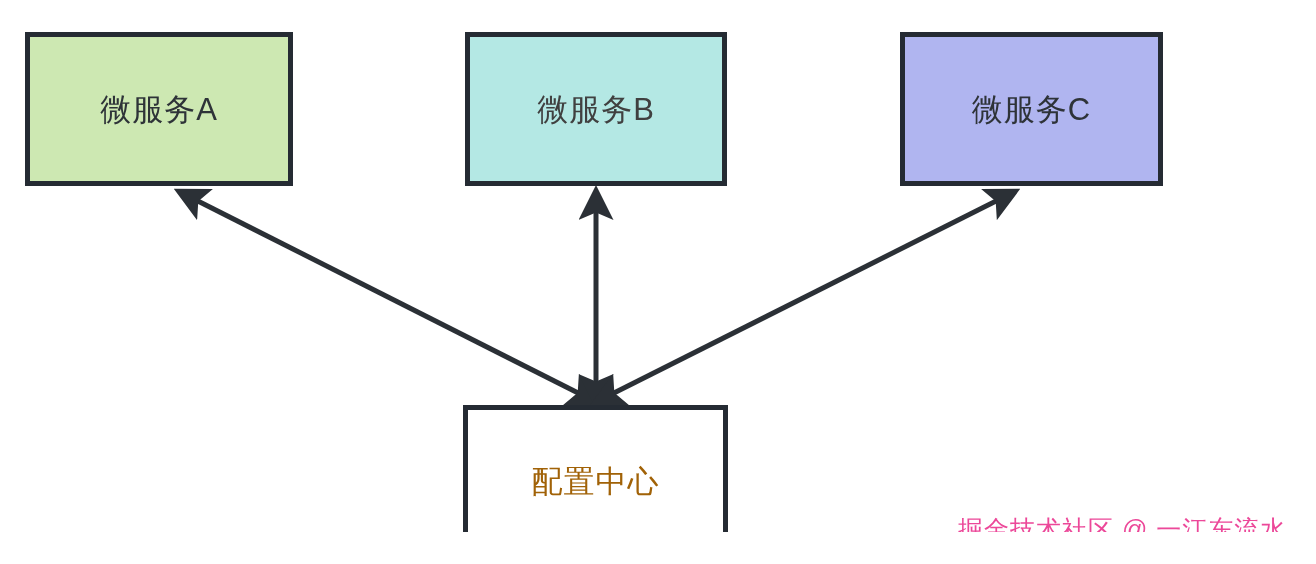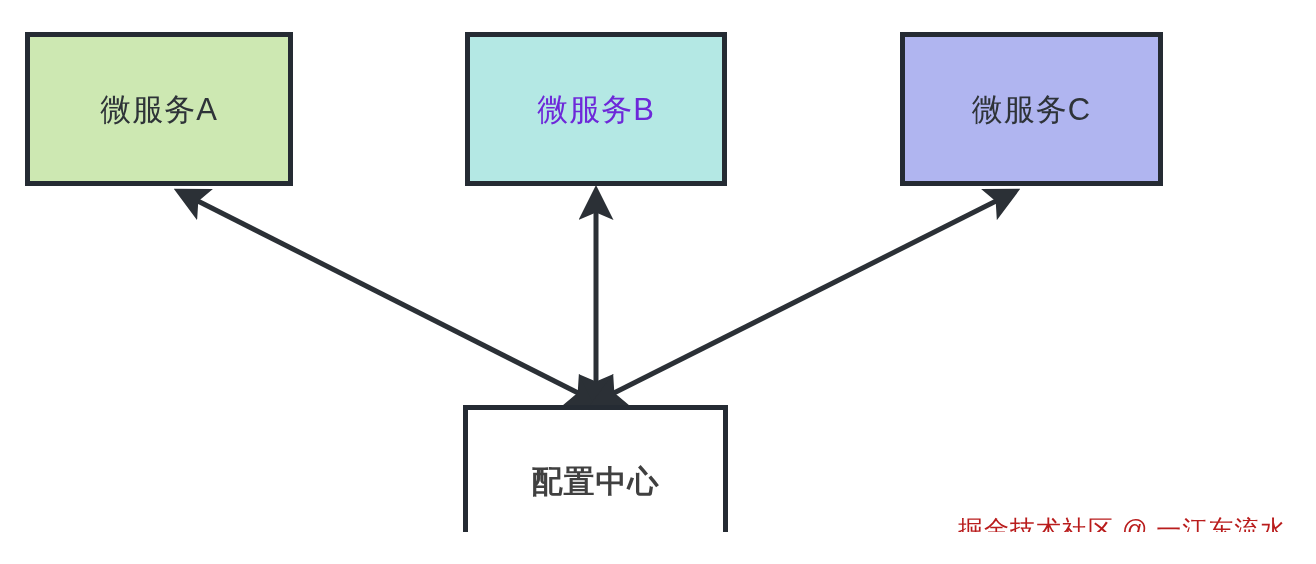--- a/index.html
+++ b/index.html
@@ -84,26 +84,26 @@
     <line x1="596" y1="402" x2="596" y2="192" stroke="#2b3036" stroke-width="5" marker-start="url(#head-start)" marker-end="url(#head-up)"></line>
 
     <line x1="596" y1="402" x2="1014" y2="192" stroke="#2b3036" stroke-width="5" marker-start="url(#head-start)" marker-end="url(#head-up)"></line>
   </svg>
 
   <div class="node" id="node-a" style="background: rgb(205, 232, 178); border-color: rgb(37, 43, 51); left: 25px; top: 32px; width: 268px; height: 154px;">
     <span class="node-label" style="color: rgb(46, 51, 56);">微服务A</span>
   </div>
 
   <div class="node" id="node-b" style="background: rgb(180, 232, 228); border-color: rgb(37, 43, 51); left: 465px; top: 32px; width: 262px; height: 154px;">
-    <span class="node-label" style="color: #6d28d9;">微服务B</span>
+    <span class="node-label" style="color: #404040;">微服务B</span>
   </div>
 
   <div class="node" id="node-c" style="background: rgb(176, 181, 240); border-color: rgb(37, 43, 51); left: 900px; top: 32px; width: 263px; height: 154px;">
     <span class="node-label" style="color: rgb(46, 51, 56);">微服务C</span>
   </div>
 
   <div class="node" id="node-config" style="background: rgb(255, 255, 255); border-color: rgb(37, 43, 51); left: 463px; top: 405px; width: 265px; height: 153px;">
-    <span class="node-label" style="color: #404040; font-weight: bold;">配置中心</span>
+    <span class="node-label" style="color: #a16207;">配置中心</span>
   </div>
 
-  <div id="watermark" style="color: #b91c1c;">掘金技术社区 @ 一江东流水</div>
+  <div id="watermark" style="color: #ec4899;">掘金技术社区 @ 一江东流水</div>
 
 </div>
 
 </body></html>

